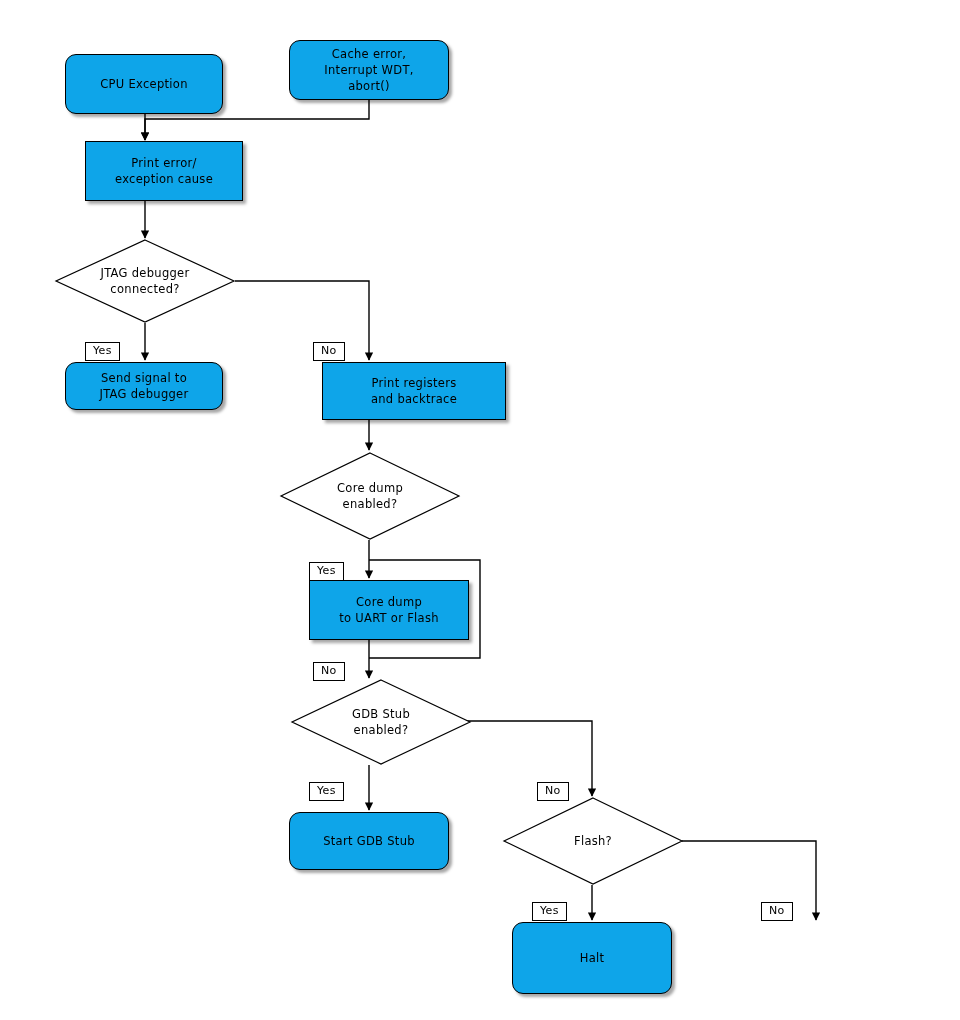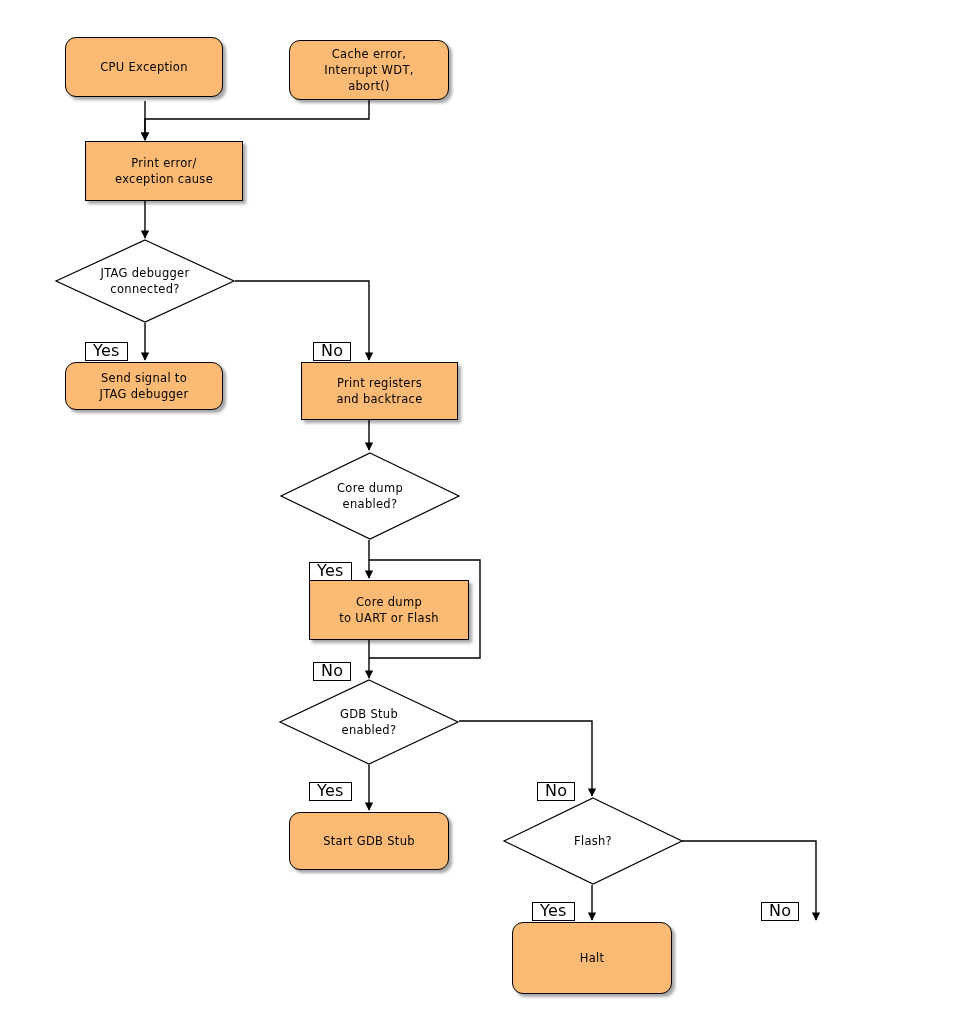--- a/index.html
+++ b/index.html
@@ -21,21 +21,21 @@
     position: absolute;
     left: 0;
     top: 0;
     width: 960px;
     height: 1020px;
   }
   
   .node {
     position: absolute;
     box-sizing: border-box;
-    background: #fdba74;
+    background: #0ea5e9;
     border: 1px solid #000000;
     display: flex;
     align-items: center;
     justify-content: center;
     text-align: center;
     color: #000000;
     font-size: 11.5px;
     line-height: 16px;
     letter-spacing: 0.3px;
     z-index: 3;
@@ -80,21 +80,21 @@
     line-height: 16px;
     letter-spacing: 0.3px;
   }
   
   .edge-label {
     position: absolute;
     box-sizing: border-box;
     background: #ffffff;
     border: 1px solid #000000;
     color: #000000;
-    font-size: 16px;
+    font-size: 11px;
     line-height: 14px;
     letter-spacing: 0.3px;
     padding: 1px 7px 2px 7px;
     z-index: 4;
     white-space: nowrap;
   }
 </style>
 </head>
 <body>
 
@@ -129,21 +129,21 @@
       <path d="M 369 765 L 369 810" marker-end="url(#arrow)"></path>
 
       <path d="M 459 721 L 592 721 L 592 796" marker-end="url(#arrow)"></path>
 
       <path d="M 592 885 L 592 920" marker-end="url(#arrow)"></path>
 
       <path d="M 682 841 L 816 841 L 816 920" marker-end="url(#arrow)"></path>
     </g>
   </svg>
 
-  <div class="node rounded" style="left:65px; top:37px; width:158px; height:60px;">
+  <div class="node rounded" style="left:65px; top:54px; width:158px; height:60px;">
     <span class="label">CPU Exception</span>
   </div>
 
   <div class="node rounded" style="left:289px; top:40px; width:160px; height:60px;">
     <span class="label">Cache error,
 Interrupt WDT,
 abort()</span>
   </div>
 
   <div class="node rect" style="left:65px; top:141px; width:158px; height:60px;">
@@ -157,39 +157,39 @@
     </svg>
     <span class="label">JTAG debugger
 connected?</span>
   </div>
 
   <div class="node rounded" style="left:65px; top:362px; width:158px; height:48px;">
     <span class="label">Send signal to
 JTAG debugger</span>
   </div>
 
-  <div class="node rect" style="left:281px; top:362px; width:157px; height:58px;">
+  <div class="node rect" style="left:302px; top:362px; width:184px; height:58px;">
     <span class="label">Print registers
 and backtrace</span>
   </div>
 
   <div class="diamond" style="left:280px; top:452px; width:180px; height:88px;">
     <svg width="180" height="88" viewBox="0 0 180 88" xmlns="http://www.w3.org/2000/svg">
       <polygon points="90,1 179,44 90,87 1,44" fill="#ffffff" stroke="#000000" stroke-width="1.2"></polygon>
     </svg>
     <span class="label">Core dump
 enabled?</span>
   </div>
 
   <div class="node rect" style="left:289px; top:580px; width:160px; height:60px;">
     <span class="label">Core dump
 to UART or Flash</span>
   </div>
 
-  <div class="diamond" style="left:279px; top:679px; width:180px; height:86px;">
+  <div class="diamond" style="left:291px; top:679px; width:180px; height:86px;">
     <svg width="180" height="86" viewBox="0 0 180 86" xmlns="http://www.w3.org/2000/svg">
       <polygon points="90,1 179,43 90,85 1,43" fill="#ffffff" stroke="#000000" stroke-width="1.2"></polygon>
     </svg>
     <span class="label">GDB Stub
 enabled?</span>
   </div>
 
   <div class="node rounded" style="left:289px; top:812px; width:160px; height:58px;">
     <span class="label">Start GDB Stub</span>
   </div>

